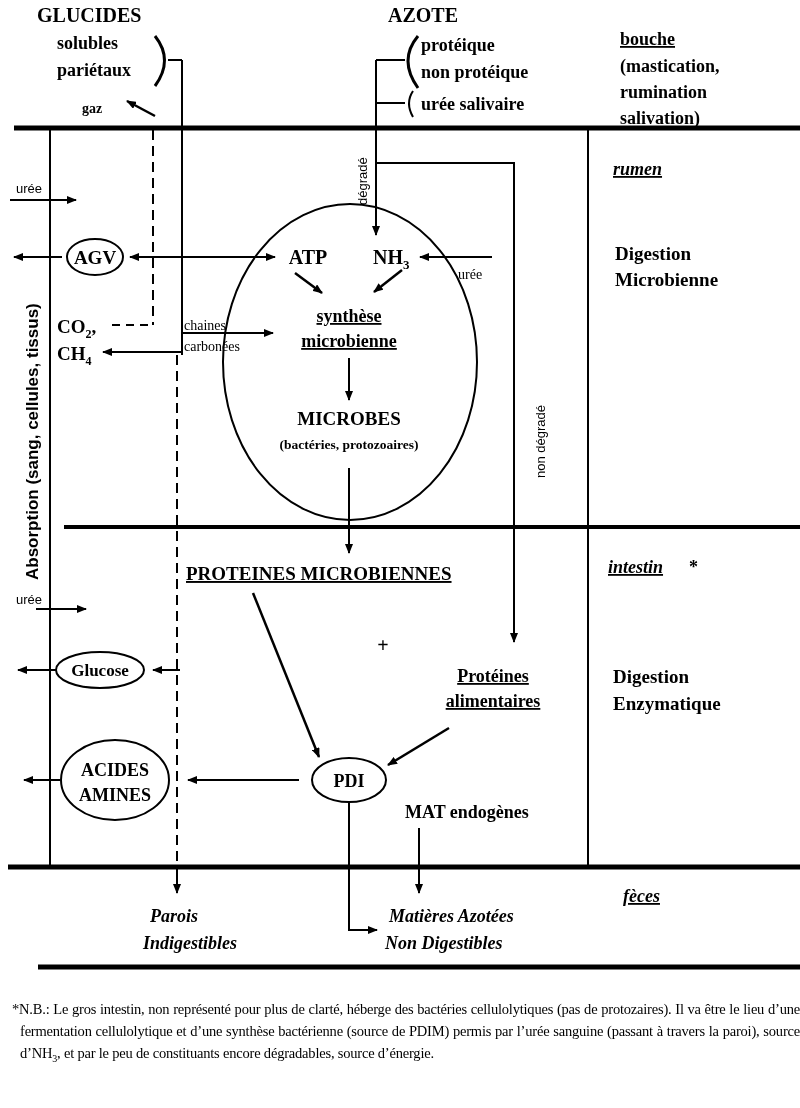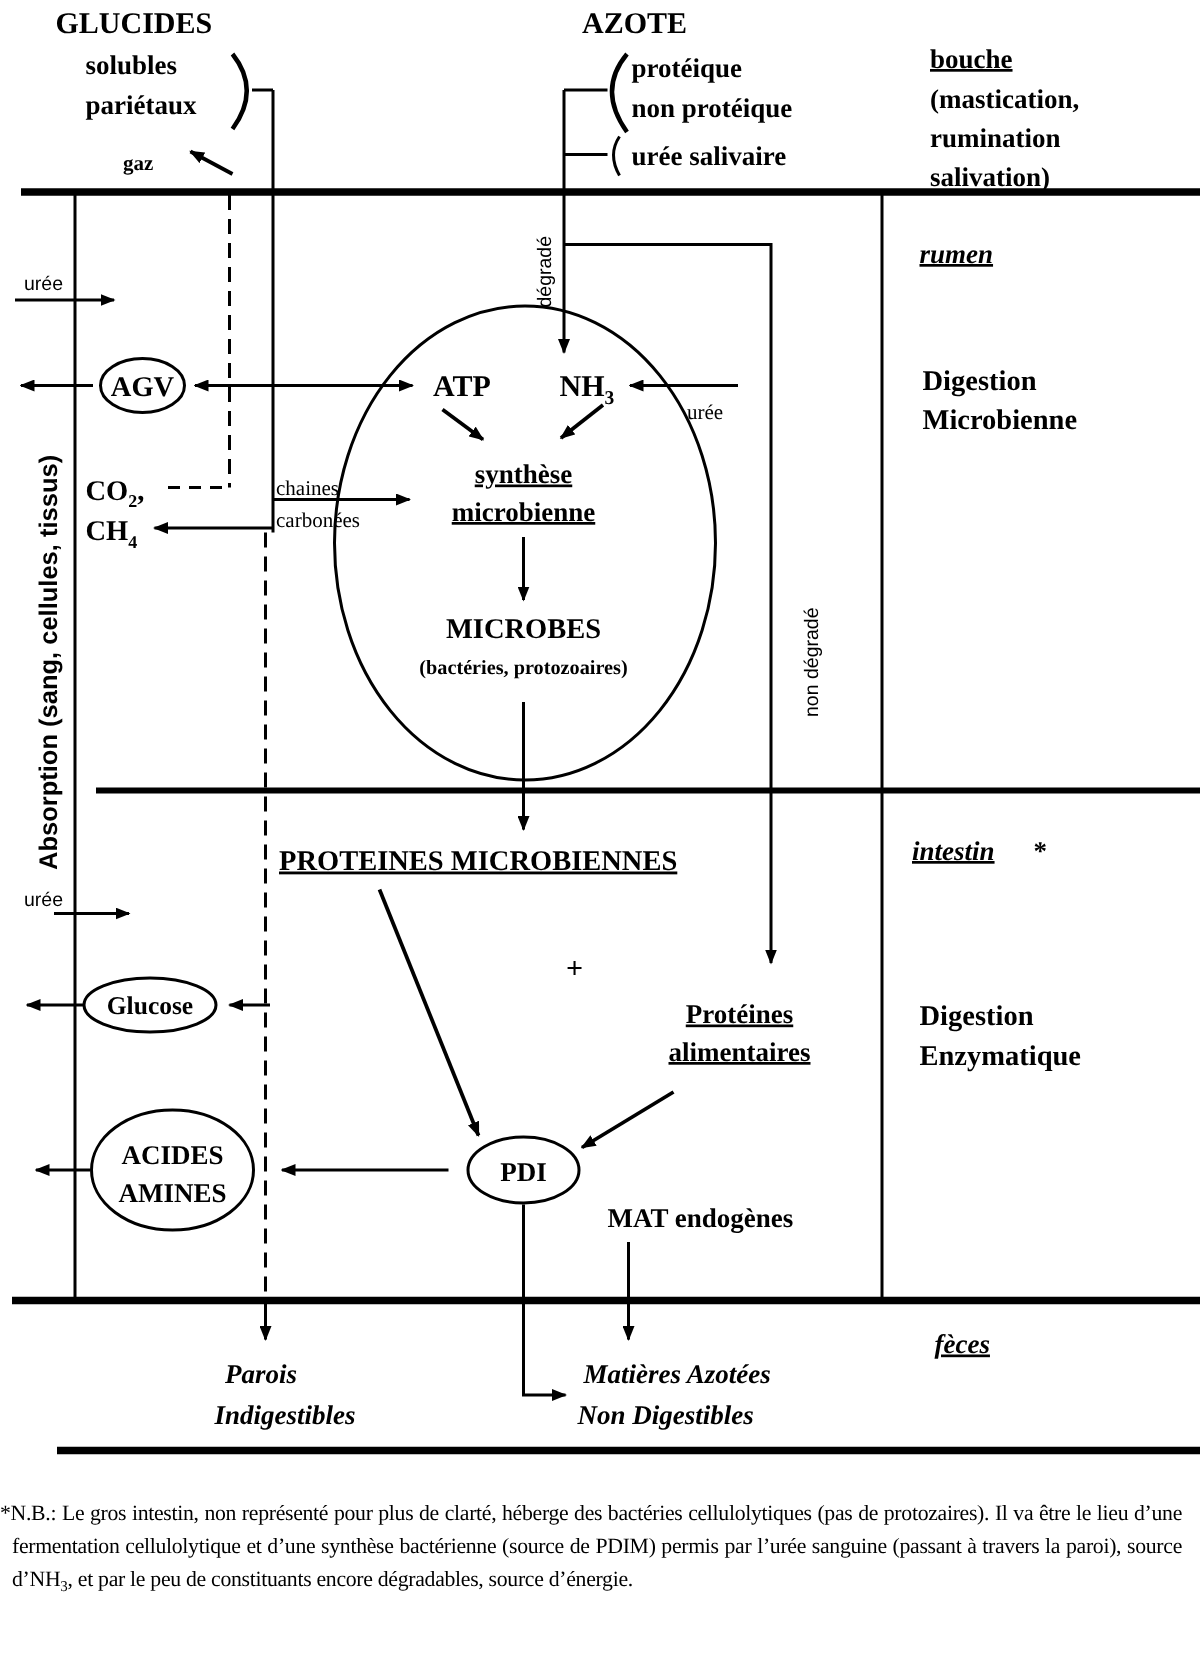--- a/index.html
+++ b/index.html
@@ -2,21 +2,21 @@
 <html><head>
 <meta charset="utf-8">
 <style>
   html, body { margin: 0; padding: 0; background: #ffffff; }
   body { width: 800px; height: 1108px; position: relative; overflow: hidden; font-family: "Liberation Serif", serif; color: #000; }
   svg.diagram { position: absolute; left: 0; top: 0; width: 800px; height: 1108px; }
   svg text { font-family: "Liberation Serif", serif; fill: #000; }
   .b { font-weight: bold; }
   .sans { font-family: "Liberation Sans", sans-serif; }
   .note {
-    position: absolute; left: 0; top: 998px; width: 780px;
+    position: absolute; left: 12px; top: 998px; width: 780px;
     font-family: "Liberation Serif", serif; font-size: 14.5px; line-height: 22px;
     text-align: justify; text-indent: -8px; padding-left: 8px; margin: 0;
     letter-spacing: -0.2px;
   }
   .note sub { font-size: 10px; }
 </style>
 </head>
 <body>
 
 <svg class="diagram" viewBox="0 0 800 1108" xmlns="http://www.w3.org/2000/svg">

